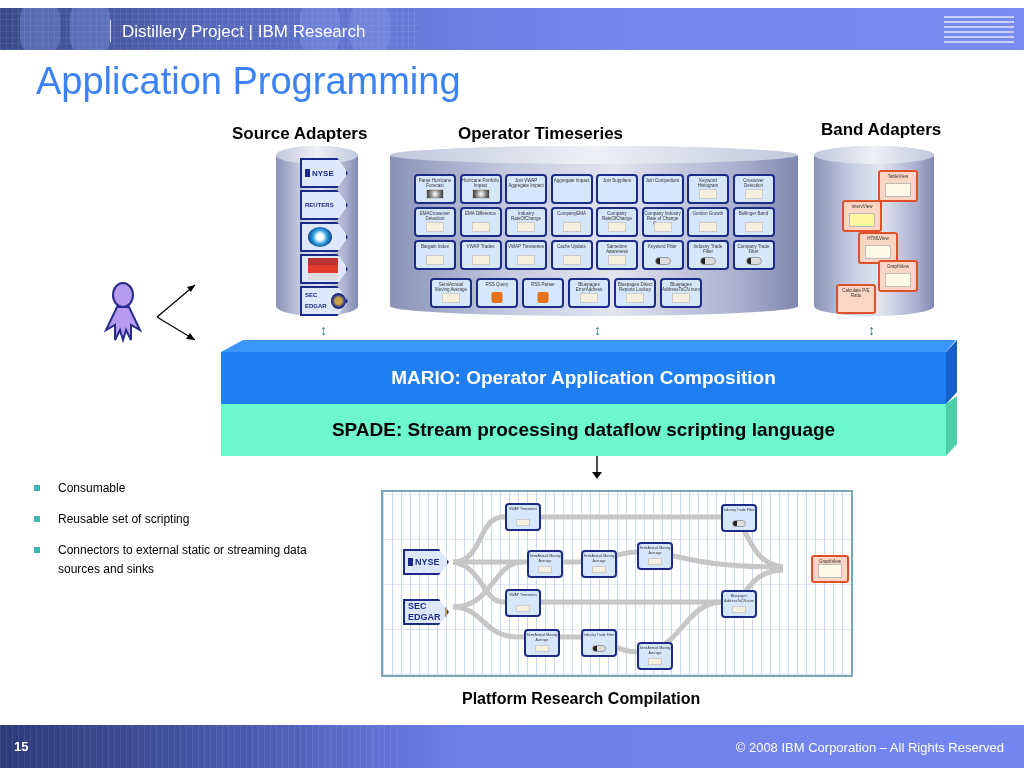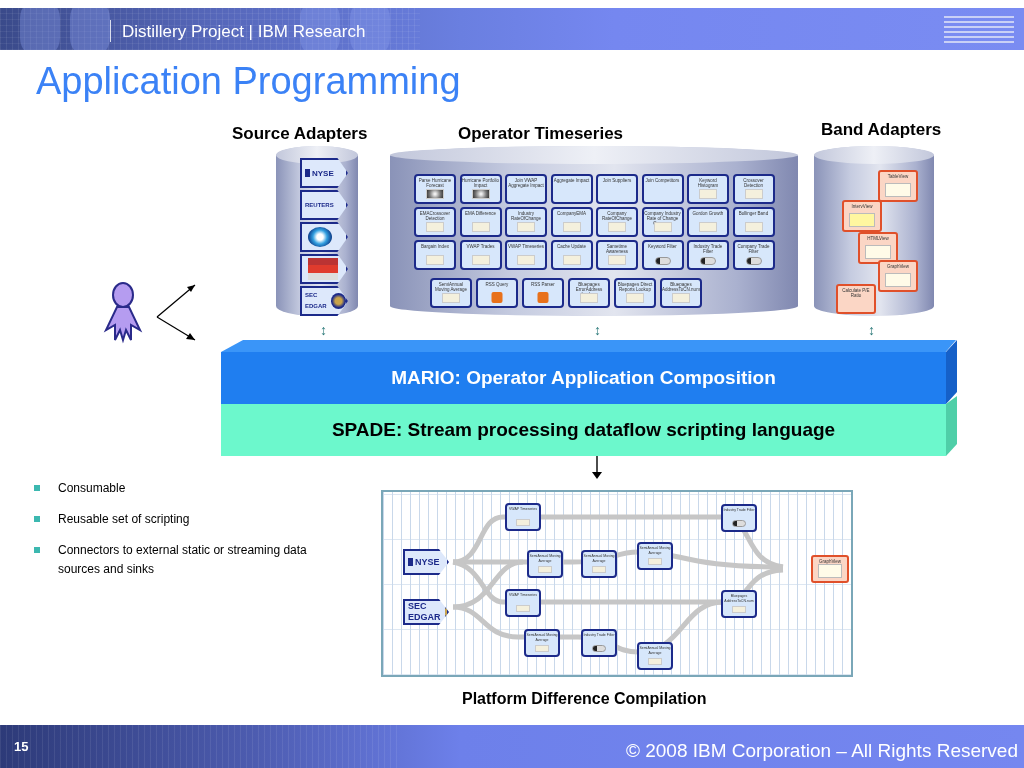--- a/index.html
+++ b/index.html
@@ -61,21 +61,21 @@
   .flow .op .thumb { width: 14px; height: 7px; }
   .flow .src-item { left: auto; width: 46px; height: 26px; font-size: 9px; }
   .flow .sink { width: 38px; height: 28px; }
   .flow-caption { position: absolute; left: 462px; top: 690px; font-weight: bold; font-size: 16px; }
 
   
   .footer { position: absolute; left: 0; top: 725px; width: 1024px; height: 43px; background: linear-gradient(90deg, #2d3a78 0%, #4d5cb0 25%, #6d80ea 45%, #7587f0 100%); overflow: hidden; }
   .footer .grid { position: absolute; left: 0; top: 0; width: 400px; height: 43px;
     background-image: repeating-linear-gradient(90deg, rgba(255,255,255,0.08) 0 1px, transparent 1px 6px); }
   .footer .page { position: absolute; left: 14px; top: 14px; color: #fff; font-size: 13px; font-weight: bold; }
-  .footer .copy { position: absolute; right: 6px; top: 15px; color: #fff; font-size: 19px; }
+  .footer .copy { position: absolute; right: 20px; top: 15px; color: #fff; font-size: 13px; }
 </style>
 </head>
 <body>
 
 <div class="header">
   <div class="grid"></div>
   <div class="deco" style="left:20px"></div>
   <div class="deco" style="left:70px"></div>
   <div class="deco" style="left:300px"></div>
   <div class="deco" style="left:350px"></div>
@@ -210,19 +210,19 @@
   <div class="op" style="left:198px;top:58px"><span>SemiAnnual Moving Average</span><div class="thumb"></div></div>
   <div class="op" style="left:254px;top:50px"><span>SemiAnnual Moving Average</span><div class="thumb"></div></div>
   <div class="op" style="left:122px;top:97px"><span>VWAP Timeseries</span><div class="thumb"></div></div>
   <div class="op" style="left:141px;top:137px"><span>SemiAnnual Moving Average</span><div class="thumb"></div></div>
   <div class="op" style="left:198px;top:137px"><span>Industry Trade Filter</span><div class="thumb filt"></div></div>
   <div class="op" style="left:254px;top:150px"><span>SemiAnnual Moving Average</span><div class="thumb"></div></div>
   <div class="op" style="left:338px;top:12px"><span>Industry Trade Filter</span><div class="thumb filt"></div></div>
   <div class="op" style="left:338px;top:98px"><span>Bluepages AddressToCN.num</span><div class="thumb"></div></div>
   <div class="sink" style="left:428px;top:63px"><span>GraphView</span><div class="thumb"></div></div>
 </div>
-<div class="flow-caption">Platform Difference Compilation</div>
+<div class="flow-caption">Platform Research Compilation</div>
 
 <div class="footer">
   <div class="grid"></div>
   <div class="page">15</div>
   <div class="copy">© 2008 IBM Corporation – All Rights Reserved</div>
 </div>
 
 </body></html>

